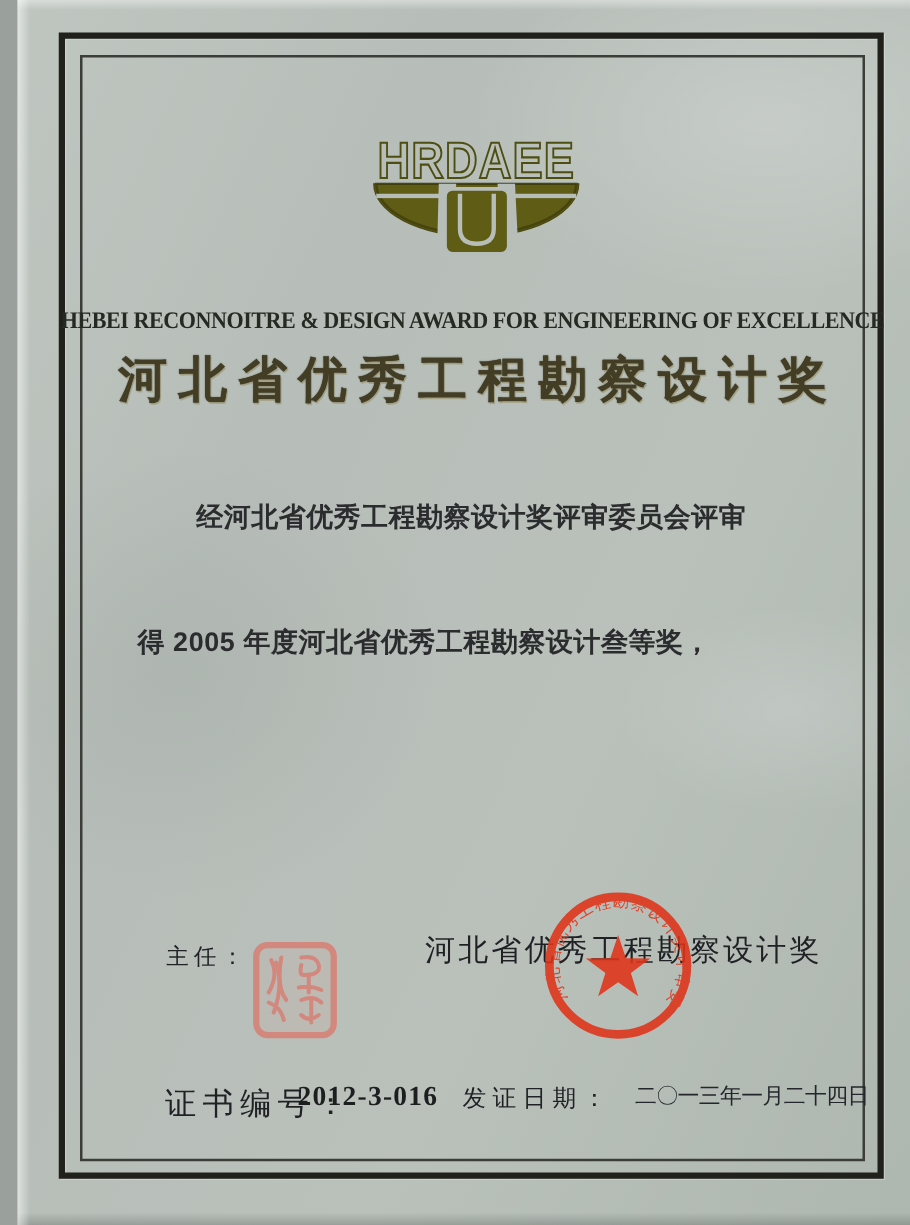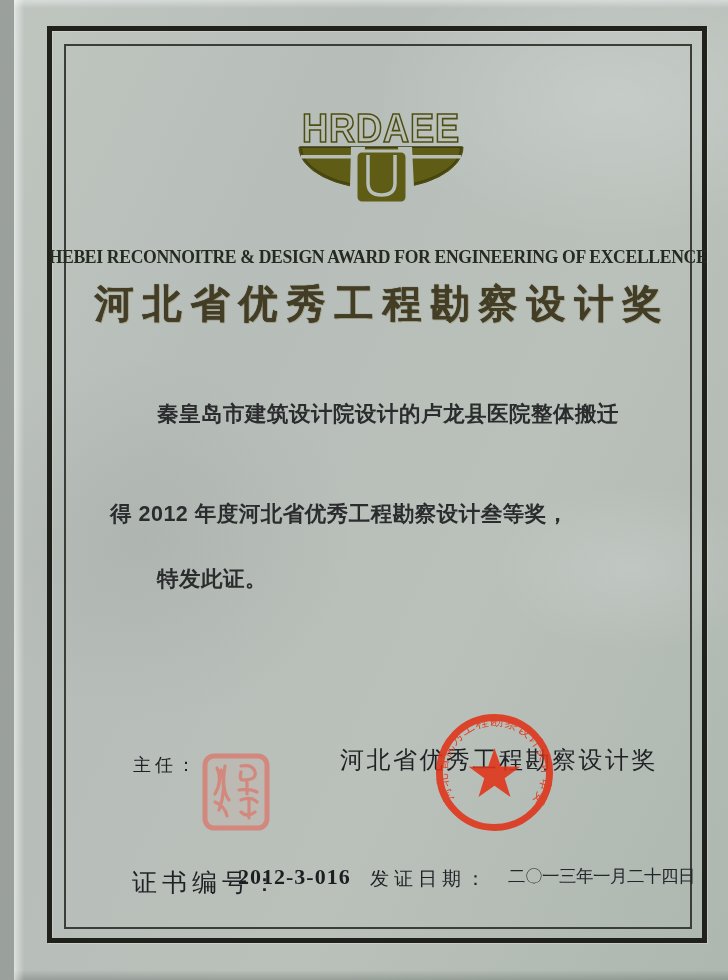--- a/index.html
+++ b/index.html
@@ -92,23 +92,22 @@
     <rect x="61" y="57" width="51" height="52" rx="6" fill="#5e5c15" stroke="#b7beb9" stroke-width="3"></rect>
     <path d="M73,61 L73,89 Q73,101 86.5,101 Q100,101 100,89 L100,61" fill="none" stroke="#b7beb9" stroke-width="3.5"></path>
 
     <text x="86" y="48" text-anchor="middle" font-family="Liberation Sans, sans-serif" font-weight="bold" font-size="41" letter-spacing="1" textLength="158" lengthAdjust="spacingAndGlyphs" fill="rgba(183,190,185,.25)" stroke="#4f4e12" stroke-width="1.7">HRDAEE</text>
   </svg>
 
   <div class="english-title">HEBEI RECONNOITRE &amp; DESIGN AWARD FOR ENGINEERING OF EXCELLENCE</div>
 
   <div class="cn-title">河北省优秀工程勘察设计奖</div>
 
-  <div class="body-line b1">秦皇岛市建筑设计院设计的卢龙县医院整体搬迁</div>
-  <div class="body-line b3">得 2012 年度河北省优秀工程勘察设计叁等奖，</div>
-  <div class="body-line b4">特发此证。</div>
+  <div class="body-line b1">经河北省优秀工程勘察设计奖评审委员会评审</div>
+  <div class="body-line b3">得 2005 年度河北省优秀工程勘察设计叁等奖，</div>
 
   <div class="footer-item kai director-label">主任：</div>
 
   <svg class="seal-square" viewBox="0 0 70 82">
     <rect x="4" y="6" width="62" height="72" rx="9" fill="rgba(224,120,110,.10)" stroke="#d97c72" stroke-width="5"></rect>
     <g stroke="#d97c72" stroke-width="3.2" fill="none" stroke-linecap="round">
       <path d="M16,18 Q22,30 14,44 M20,20 Q26,38 18,60 M14,52 Q24,56 26,66 M24,16 Q20,40 28,50"></path>
       <path d="M40,16 Q52,14 54,22 Q56,30 42,30 Q38,30 40,22 M46,32 L46,44 M38,40 Q48,38 56,42"></path>
       <path d="M40,50 Q50,46 56,52 M48,50 L48,68 M40,62 Q46,68 54,62"></path>
     </g>

